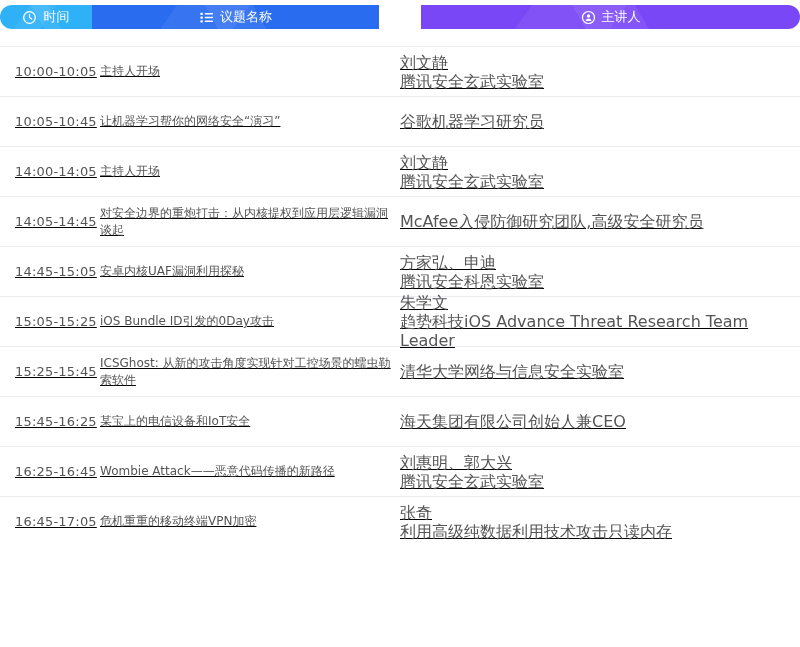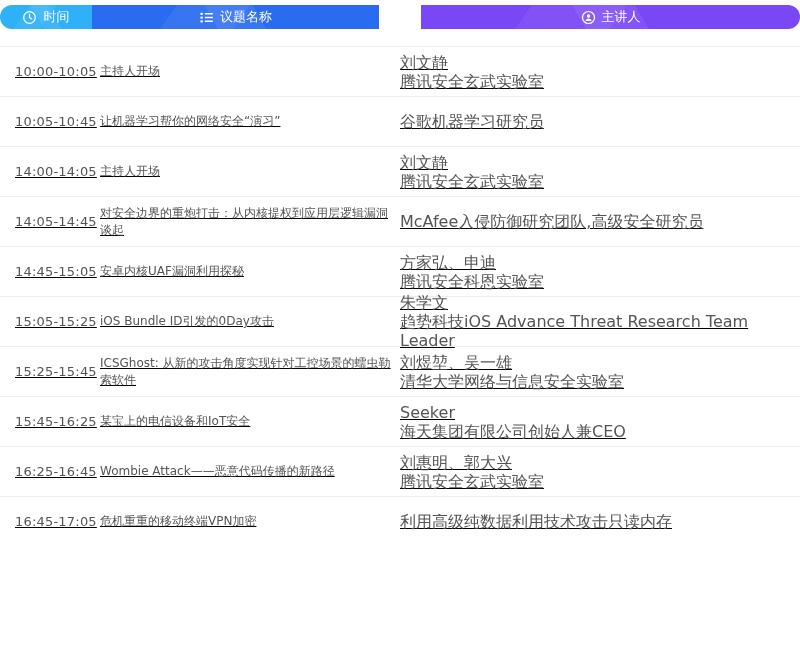--- a/index.html
+++ b/index.html
@@ -140,45 +140,44 @@
       <div class="cell-speaker">
         <span class="speaker-name">朱学文</span>
         <span class="speaker-org">趋势科技iOS Advance Threat Research Team Leader</span>
       </div>
     </div>
 
     <div class="row">
       <div class="cell-time">15:25-15:45</div>
       <div class="cell-topic">ICSGhost: 从新的攻击角度实现针对工控场景的蠕虫勒索软件</div>
       <div class="cell-speaker">
-        <span class="speaker-name">刘煜堃、吴一雄</span>
         <span class="speaker-org">清华大学网络与信息安全实验室</span>
       </div>
     </div>
 
     <div class="row">
       <div class="cell-time">15:45-16:25</div>
       <div class="cell-topic">某宝上的电信设备和IoT安全</div>
       <div class="cell-speaker">
-        <span class="speaker-name">Seeker</span>
         <span class="speaker-org">海天集团有限公司创始人兼CEO</span>
       </div>
     </div>
 
     <div class="row">
       <div class="cell-time">16:25-16:45</div>
       <div class="cell-topic">Wombie Attack——恶意代码传播的新路径</div>
       <div class="cell-speaker">
         <span class="speaker-name">刘惠明、郭大兴</span>
         <span class="speaker-org">腾讯安全玄武实验室</span>
       </div>
     </div>
 
     <div class="row">
       <div class="cell-time">16:45-17:05</div>
       <div class="cell-topic">危机重重的移动终端VPN加密</div>
       <div class="cell-speaker">
+        <span class="speaker-name">张奇</span>
         <span class="speaker-org">利用高级纯数据利用技术攻击只读内存</span>
       </div>
     </div>
   </div>
 
 </div>
 
 </body></html>

